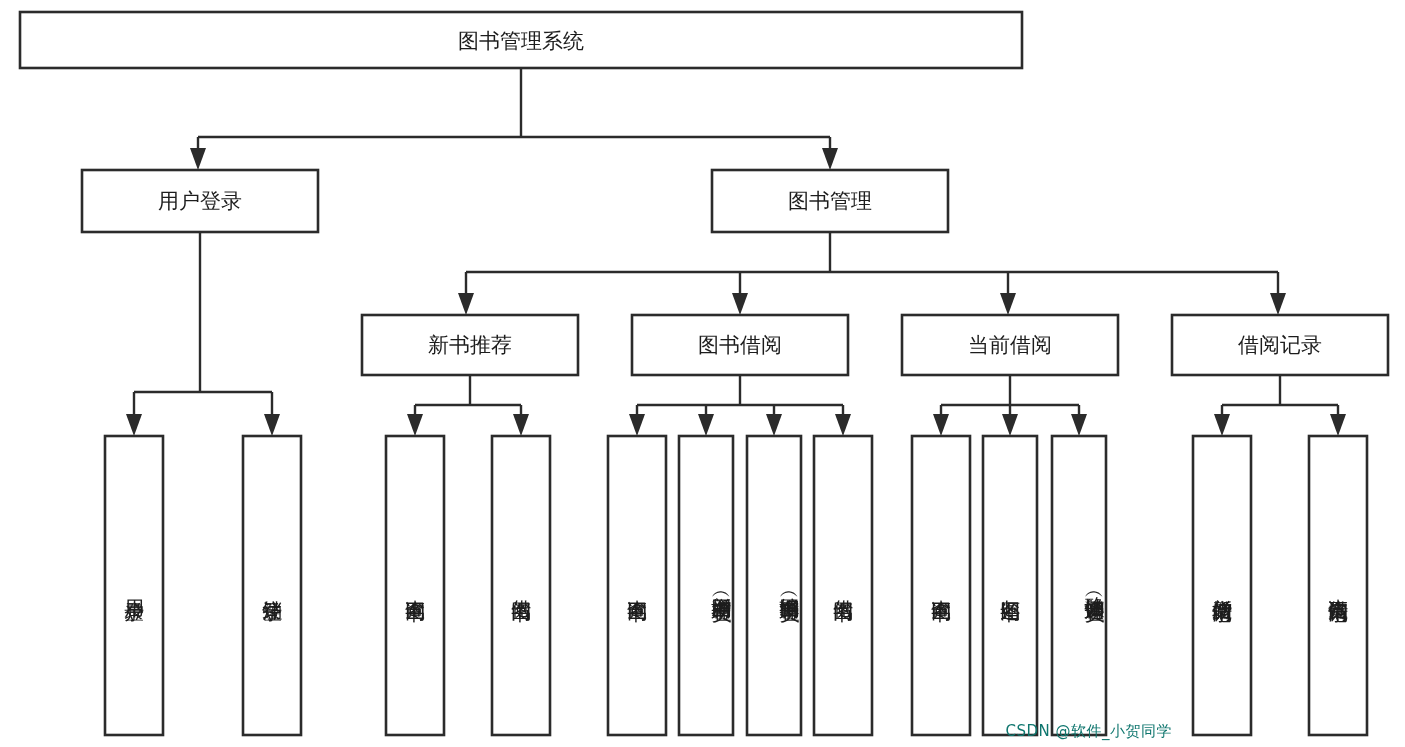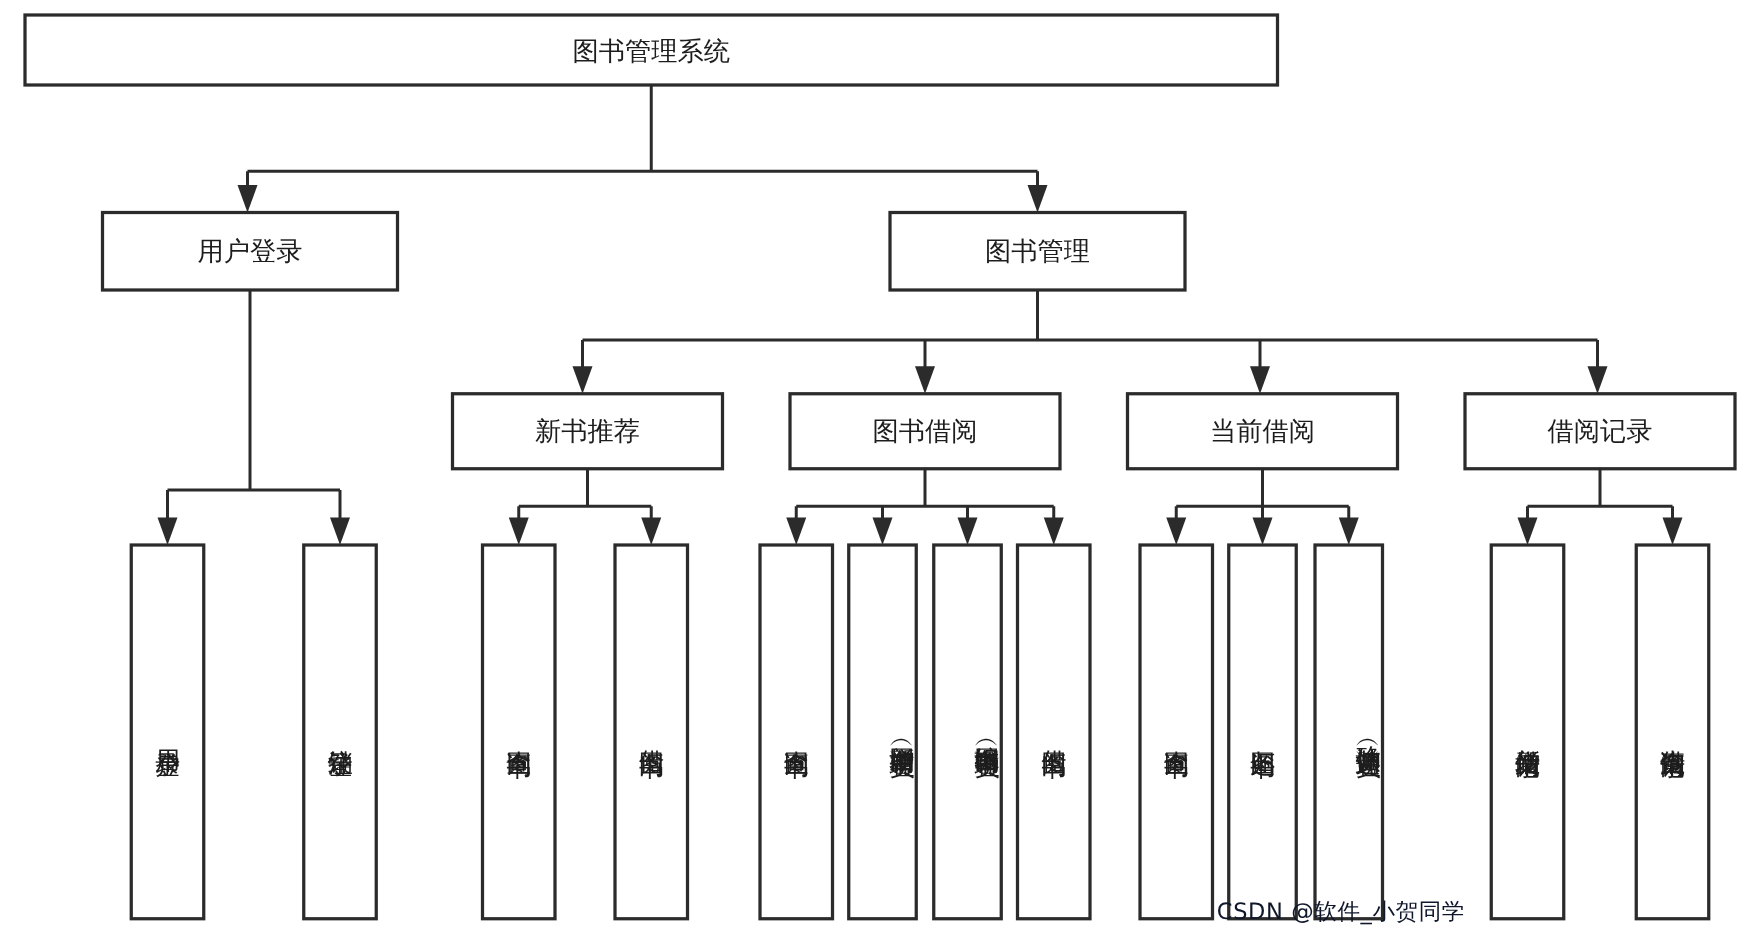--- a/index.html
+++ b/index.html
@@ -60,22 +60,22 @@
     letter-spacing: 1px;
     white-space: nowrap;
     text-align: center;
     pointer-events: none;
   }
   #watermark {
     position: absolute;
     right: 10px;
     bottom: 6px;
     font-family: "DejaVu Sans", "Liberation Sans", sans-serif;
-    font-size: 18px;
-    color: #0f172a;
+    font-size: 15px;
+    color: #0f766e;
     white-space: nowrap;
     letter-spacing: 0.5px;
   }
 </style>
 </head>
 <body>
 
 <div id="diagram-root">
 
   <svg id="tree-svg" viewBox="0 0 1405 747">

